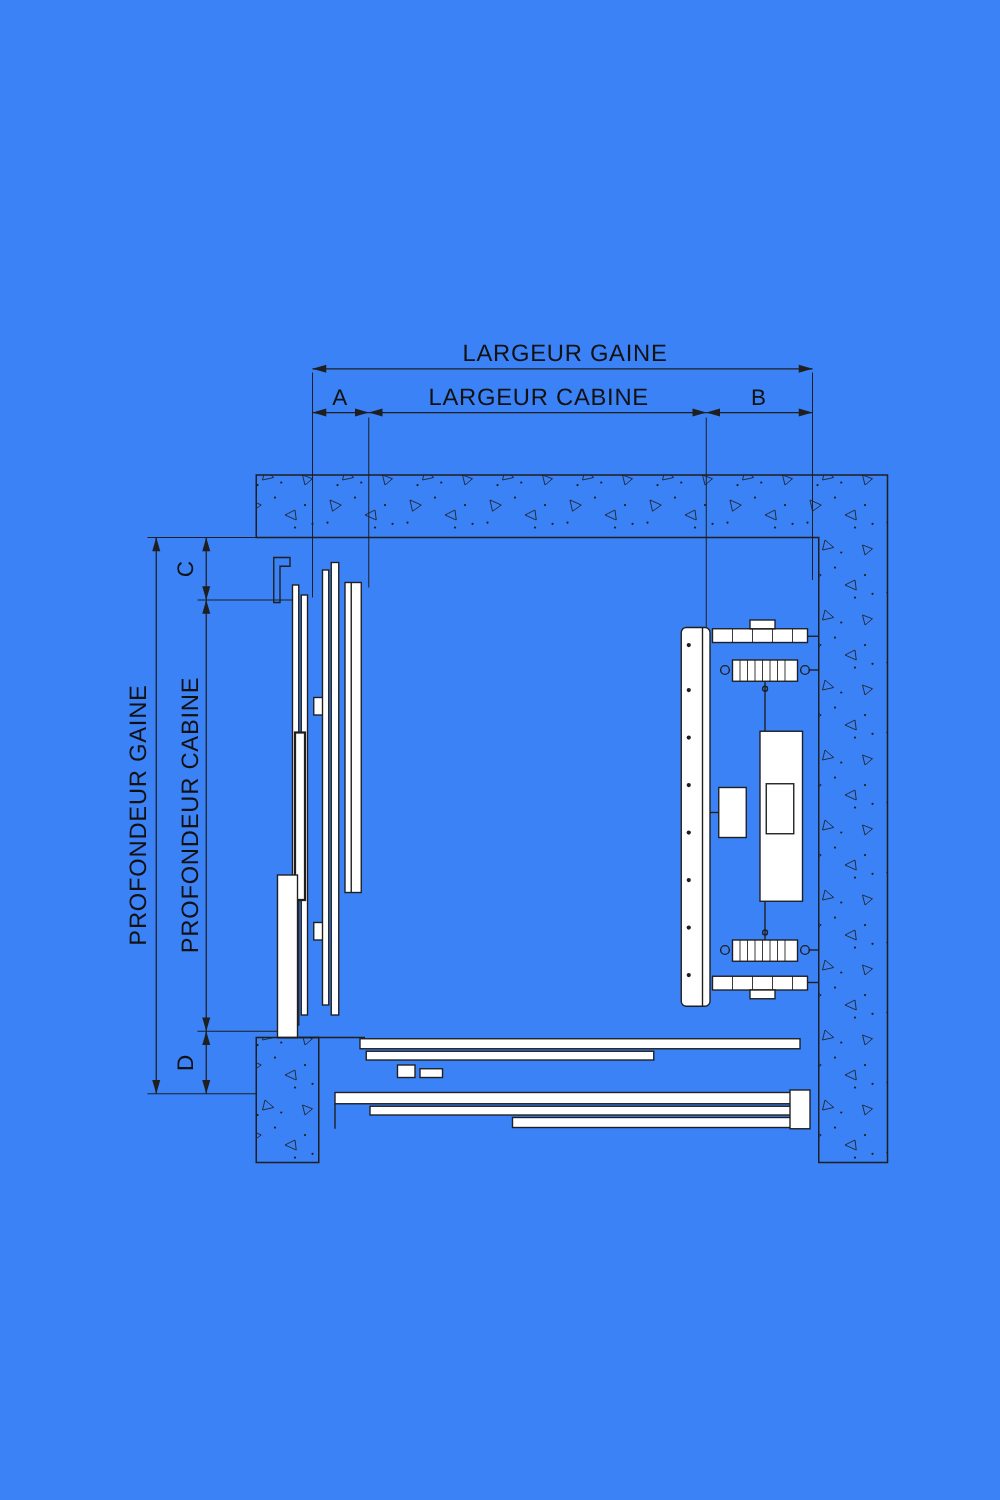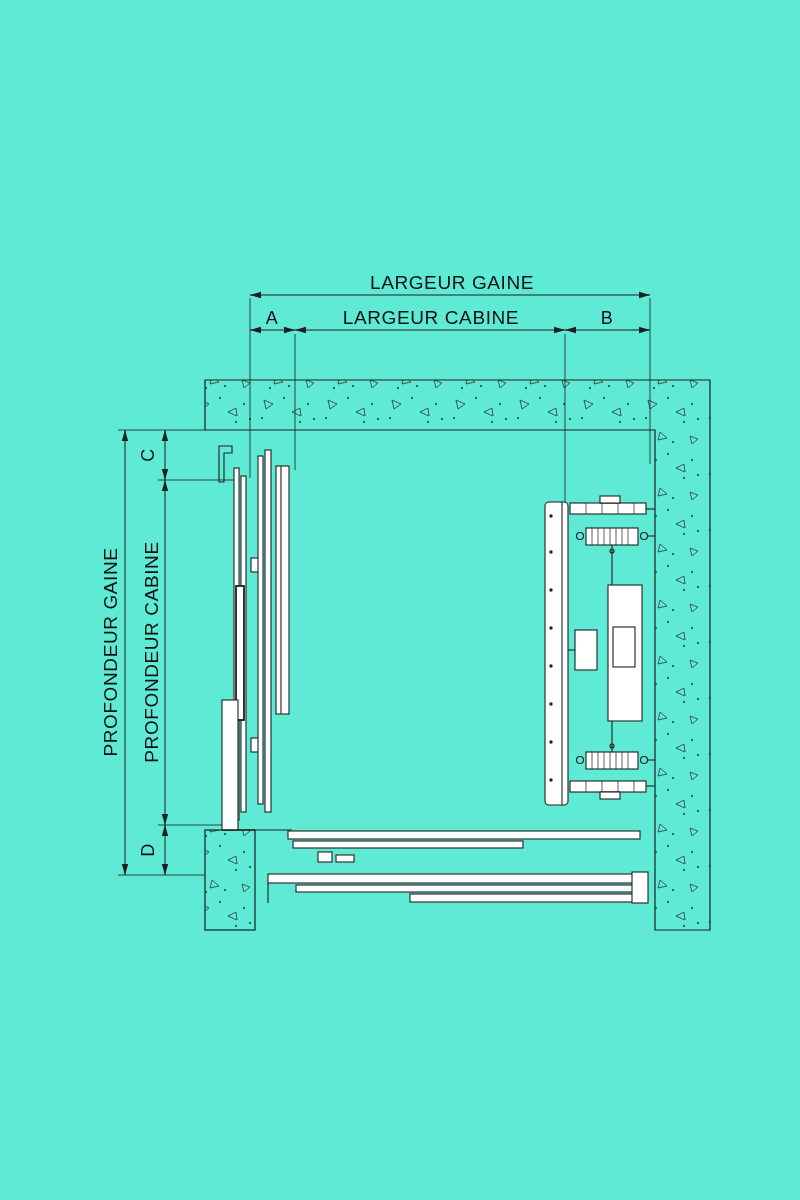--- a/index.html
+++ b/index.html
@@ -1,16 +1,16 @@
 <!DOCTYPE html>
 <html><head>
 <meta charset="utf-8">
 <style>
   html,body{margin:0;padding:0;background:#ffffff;}
-  .stage{position:relative;width:800px;height:1200px;background:#5eead4;overflow:hidden;
+  .stage{position:relative;width:800px;height:1200px;background:#3b82f6;overflow:hidden;
          font-family:"Liberation Sans",sans-serif;}
   svg{display:block;}
   .dim{stroke:#1f1f1f;stroke-width:1;fill:none;}
   .ext{stroke:#1f1f1f;stroke-width:0.8;fill:none;}
   .s{stroke:#1f1f1f;stroke-width:1.1;fill:#ffffff;}
   .sn{stroke:#1f1f1f;stroke-width:1.1;fill:none;}
   .sb{stroke:#1f1f1f;stroke-width:1.8;fill:#ffffff;}
   .thin{stroke:#1f1f1f;stroke-width:0.7;fill:none;}
   .dot{fill:#1f1f1f;stroke:none;}
   .lbl{font-size:19px;fill:#111111;letter-spacing:0.6px;}

